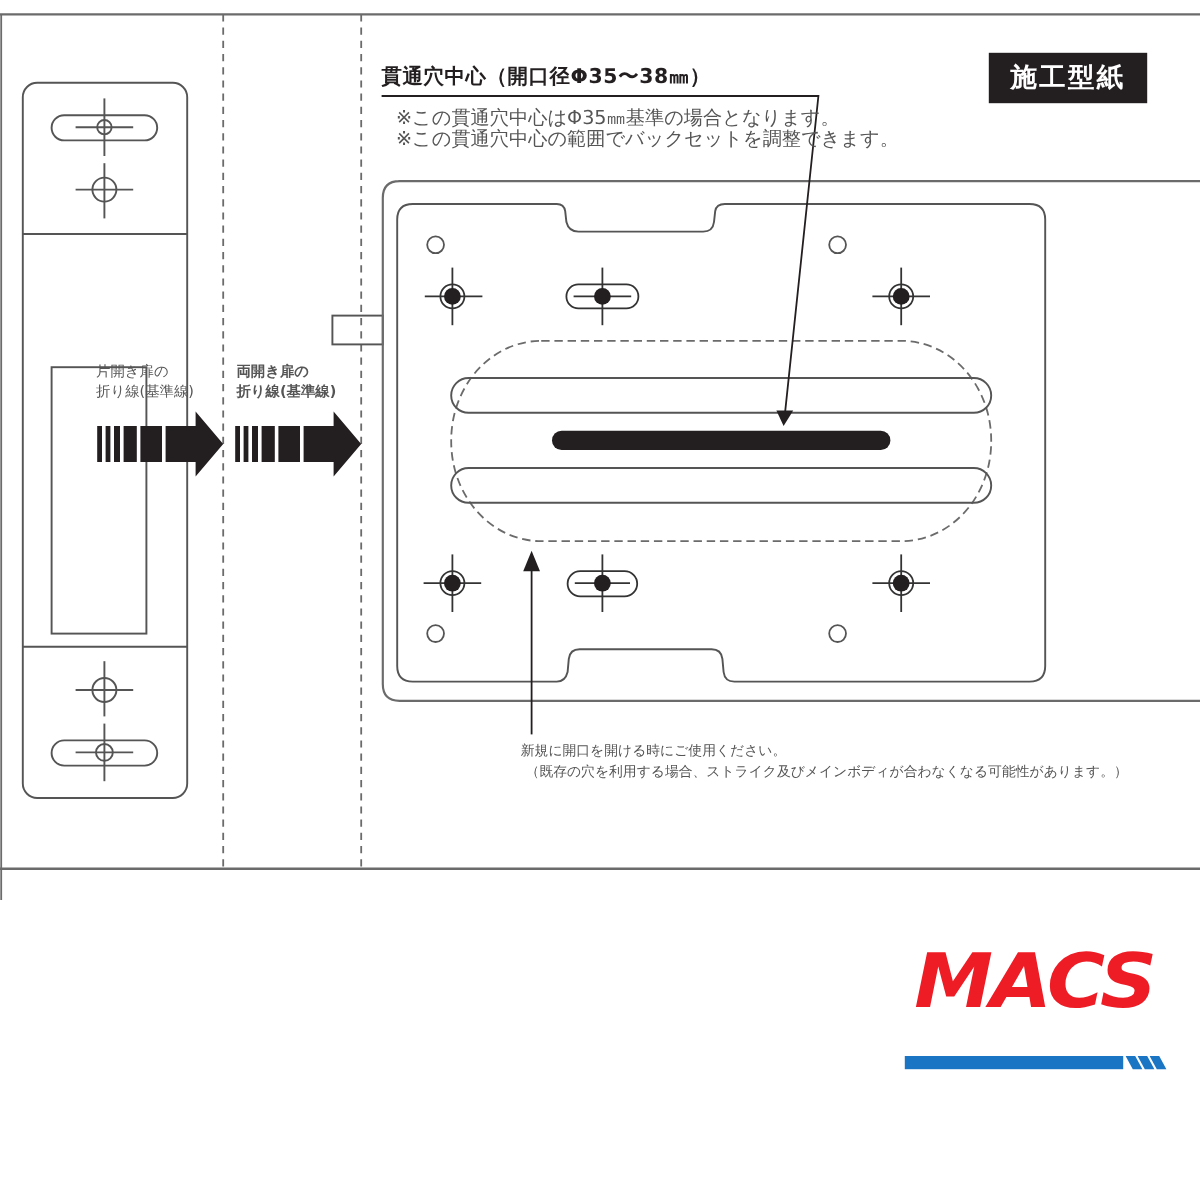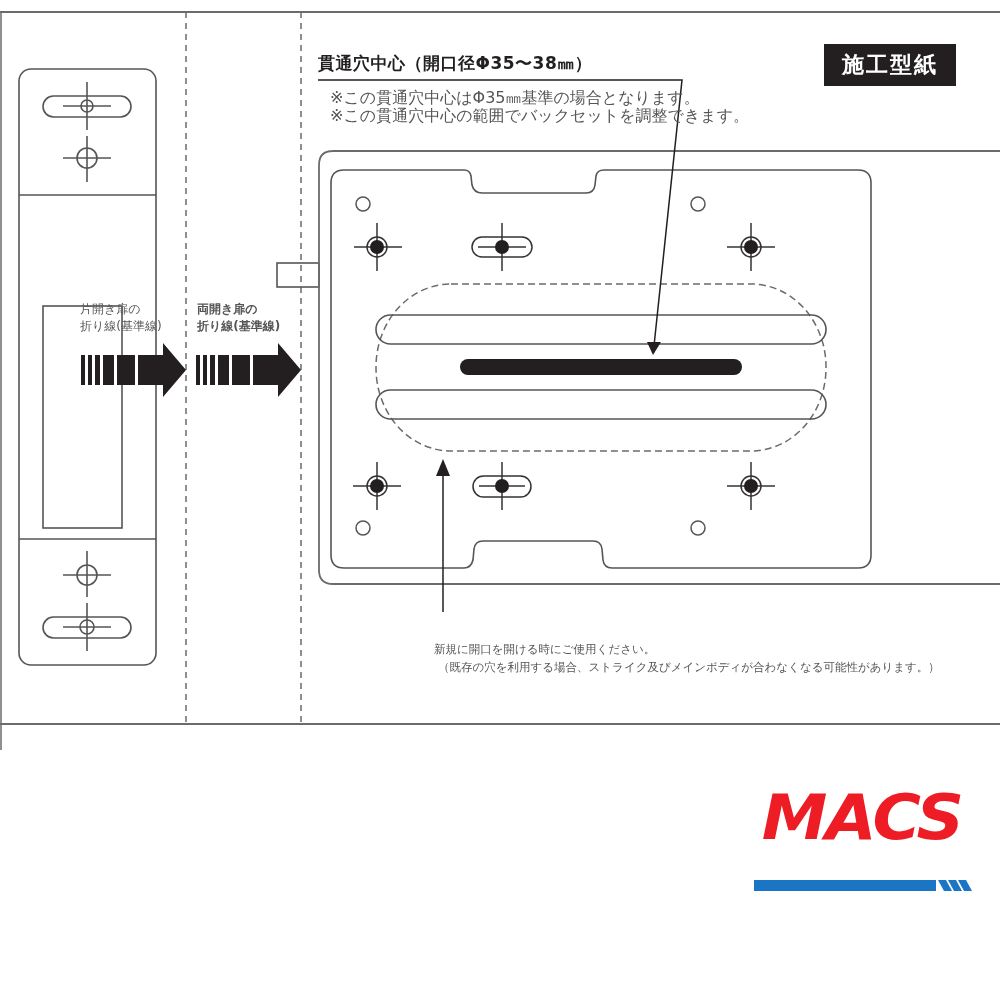--- a/index.html
+++ b/index.html
@@ -10,21 +10,21 @@
   .title-main { left: 318px; top: 52px; font-size: 17px; font-weight: bold; color: #231f20; letter-spacing: 0.5px; }
   .note { left: 330px; font-size: 16px; color: #555; }
   .note1 { top: 88px; }
   .note2 { top: 106px; }
   .badge { position: absolute; left: 824px; top: 44px; width: 132px; height: 42px; background: #231f20;
            color: #ffffff; font-size: 22px; font-weight: bold; display: flex; align-items: center; justify-content: center;
            letter-spacing: 2px; }
   .fold-label { font-size: 12px; color: #555; line-height: 17px; }
   .fold-single { left: 80px; top: 301px; }
   .fold-double { left: 197px; top: 301px; font-weight: bold; }
-  .usage { font-size: 11.5px; color: #555; margin-top: 24px; }
+  .usage { font-size: 11.5px; color: #555; }
   .usage1 { left: 434px; top: 618px; }
   .usage2 { left: 438px; top: 636px; }
   .logo { position: absolute; left: 754px; top: 785px; width: 216px; height: 86px; }
   .logo-text { position: absolute; left: 0; top: 0; width: 216px; font-family: "DejaVu Sans", sans-serif; font-weight: bold;
                font-style: italic; font-size: 66px; line-height: 66px; color: #ee1c25; letter-spacing: -2px; text-align: center;
                transform: scaleY(0.95); }
 </style>
 </head>
 <body>
 

